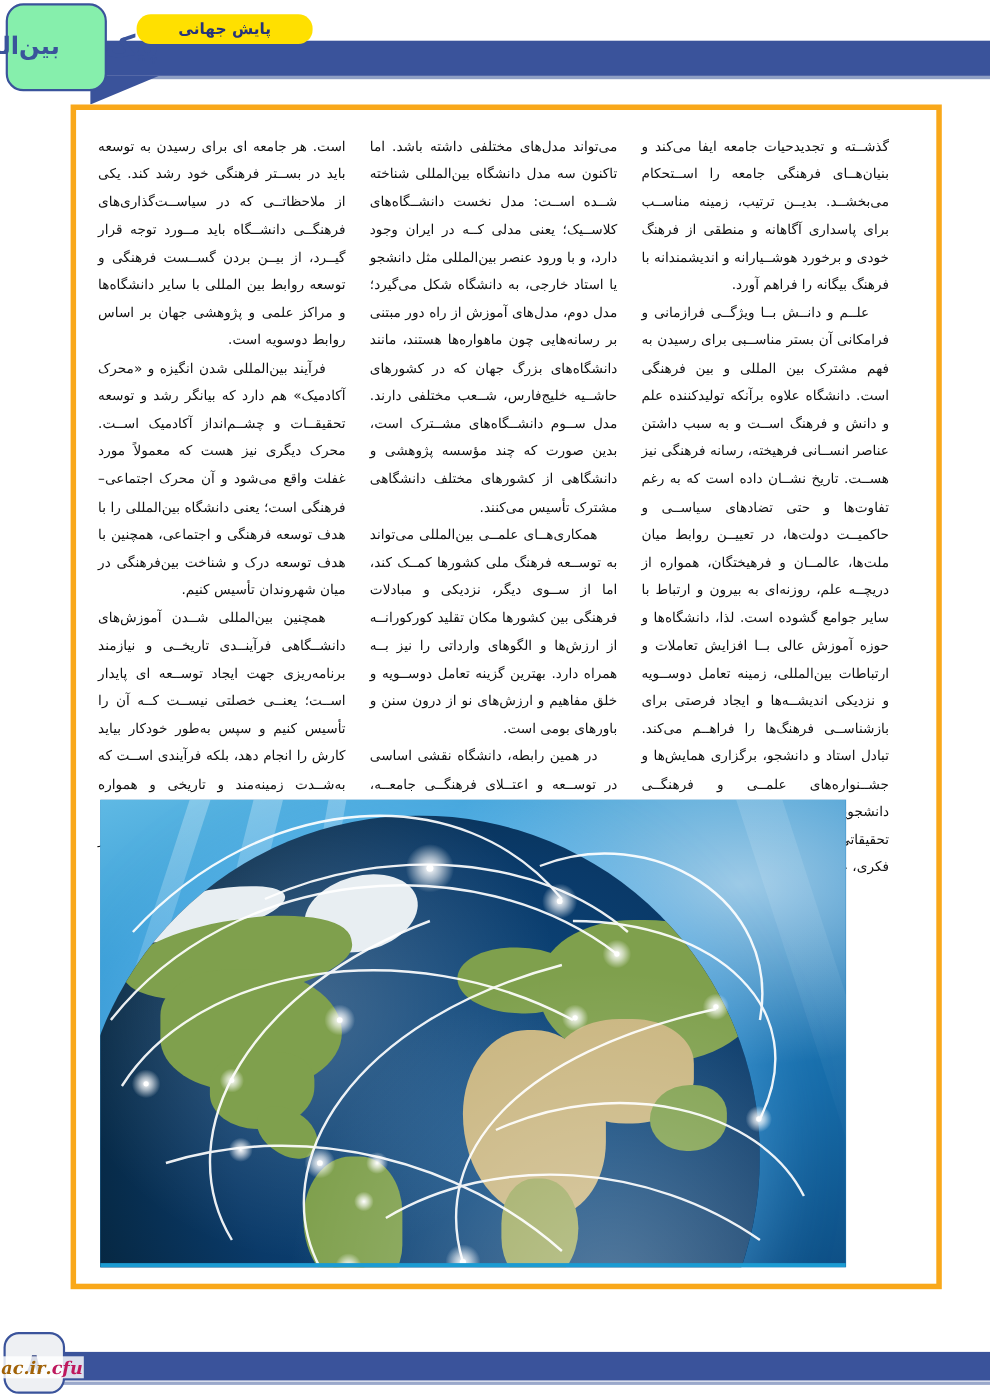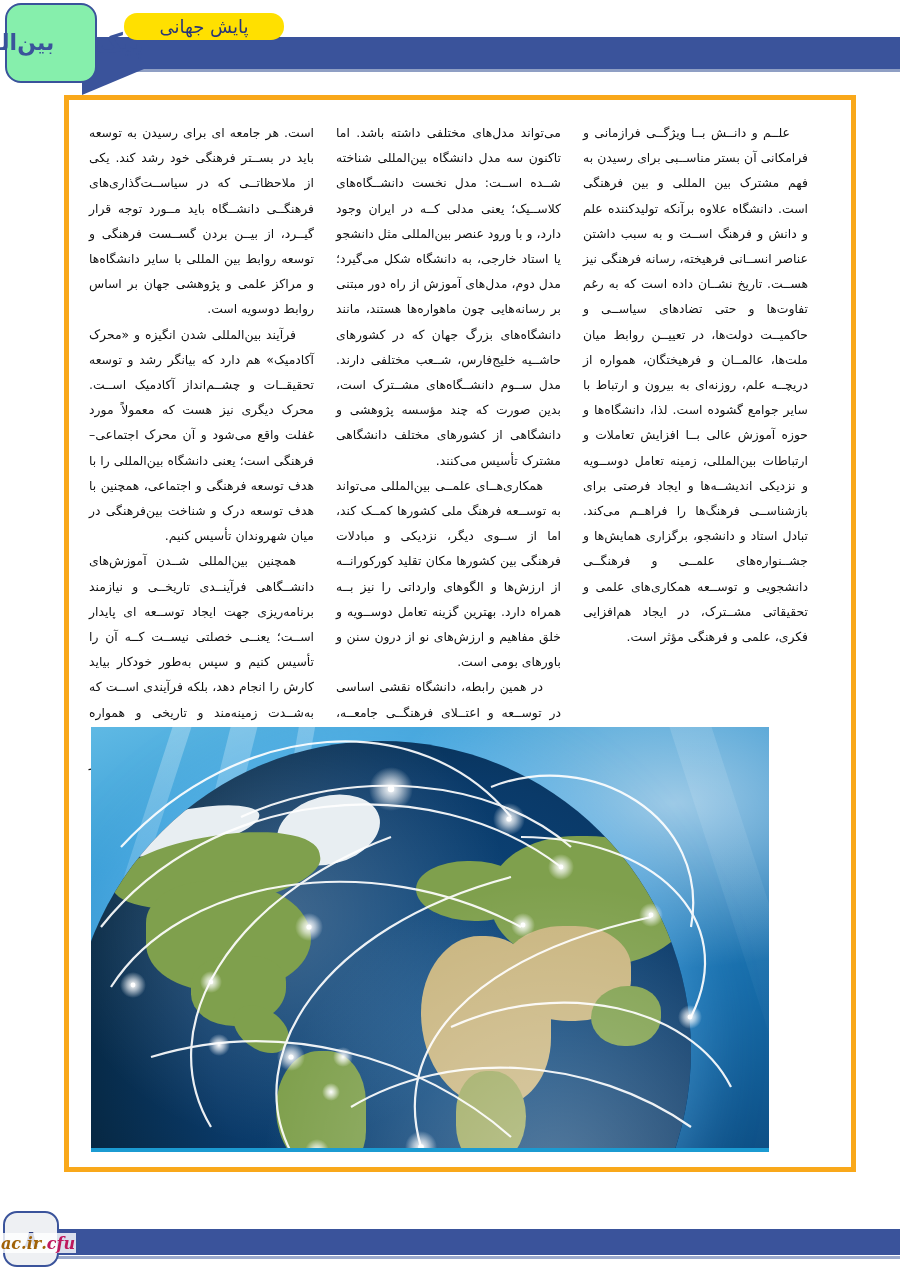--- a/index.html
+++ b/index.html
@@ -45,21 +45,21 @@
     margin-bottom:1px;
   }
   .logo-line2{
     color:#3a539b;font-weight:bold;font-size:22px;letter-spacing:-1px;
   }
 
   .section-badge{
     position:absolute;left:124px;top:13px;width:160px;height:27px;
     background:#ffe000;border-radius:13px;
     display:flex;align-items:center;justify-content:center;
-    color:#26347a;font-weight:normal;font-size:18px;z-index:6;
+    color:#26347a;font-weight:bold;font-size:14px;z-index:6;
   }
 
   
   .frame{
     position:absolute;left:64px;top:95px;width:792px;height:1077px;
     border:5px solid #f9a81a;background:#ffffff;box-sizing:border-box;
   }
   .frame-inner{position:absolute;left:0;top:0;right:0;bottom:0;}
 
   
@@ -173,20 +173,21 @@
   <div class="section-badge">پایش جهانی</div>
 </div>
 
 <div class="frame">
   <div class="frame-inner"></div>
 </div>
 
 <div class="columns">
 
   <div class="col">
+    <p class="noindent">گذشــته و تجدیدحیات جامعه ایفا می‌کند و بنیان‌هــای فرهنگی جامعه را اســتحکام می‌بخشــد. بدیــن ترتیب، زمینه مناســب برای پاسداری آگاهانه و منطقی از فرهنگ خودی و برخورد هوشــیارانه و اندیشمندانه با فرهنگ بیگانه را فراهم آورد.</p>
     <p>علــم و دانــش بــا ویژگــی فرازمانی و فرامکانی آن بستر مناســبی برای رسیدن به فهم مشترک بین المللی و بین فرهنگی است. دانشگاه علاوه برآنکه تولیدکننده علم و دانش و فرهنگ اســت و به سبب داشتن عناصر انســانی فرهیخته، رسانه فرهنگی نیز هســت. تاریخ نشــان داده است که به رغم تفاوت‌ها و حتی تضادهای سیاســی و حاکمیــت دولت‌ها، در تعییــن روابط میان ملت‌ها، عالمــان و فرهیختگان، همواره از دریچــه علم، روزنه‌ای به بیرون و ارتباط با سایر جوامع گشوده است. لذا، دانشگاه‌ها و حوزه آموزش عالی بــا افزایش تعاملات و ارتباطات بین‌المللی، زمینه تعامل دوســویه و نزدیکی اندیشــه‌ها و ایجاد فرصتی برای بازشناســی فرهنگ‌ها را فراهــم می‌کند. تبادل استاد و دانشجو، برگزاری همایش‌ها و جشــنواره‌های علمــی و فرهنگــی دانشجویی و توســعه همکاری‌های علمی و تحقیقاتی مشــترک، در ایجاد هم‌افزایی فکری، علمی و فرهنگی مؤثر است.</p>
   </div>
 
   <div class="col">
     <p class="noindent">می‌تواند مدل‌های مختلفی داشته باشد. اما تاکنون سه مدل دانشگاه بین‌المللی شناخته شــده اســت: مدل نخست دانشــگاه‌های کلاســیک؛ یعنی مدلی کــه در ایران وجود دارد، و با ورود عنصر بین‌المللی مثل دانشجو یا استاد خارجی، به دانشگاه شکل می‌گیرد؛ مدل دوم، مدل‌های آموزش از راه دور مبتنی بر رسانه‌هایی چون ماهواره‌ها هستند، مانند دانشگاه‌های بزرگ جهان که در کشورهای حاشــیه خلیج‌فارس، شــعب مختلفی دارند. مدل ســوم دانشــگاه‌های مشــترک است، بدین صورت که چند مؤسسه پژوهشی و دانشگاهی از کشورهای مختلف دانشگاهی مشترک تأسیس می‌کنند.</p>
     <p>همکاری‌هــای علمــی بین‌المللی می‌تواند به توســعه فرهنگ ملی کشورها کمــک کند، اما از ســوی دیگر، نزدیکی و مبادلات فرهنگی بین کشورها مکان تقلید کورکورانــه از ارزش‌ها و الگوهای وارداتی را نیز بــه همراه دارد. بهترین گزینه تعامل دوســویه و خلق مفاهیم و ارزش‌های نو از درون سنن و باورهای بومی است.</p>
     <p>در همین رابطه، دانشگاه نقشی اساسی در توســعه و اعتــلای فرهنگــی جامعــه، غنابخشــی به فرهنگ عمومی برای رشد و توســعه فرهنــگ علمی، حفــظ، انتقال و بازاندیشــی ســنت‌ها و میراث فرهنگی</p>
   </div>
 
   <div class="col">

